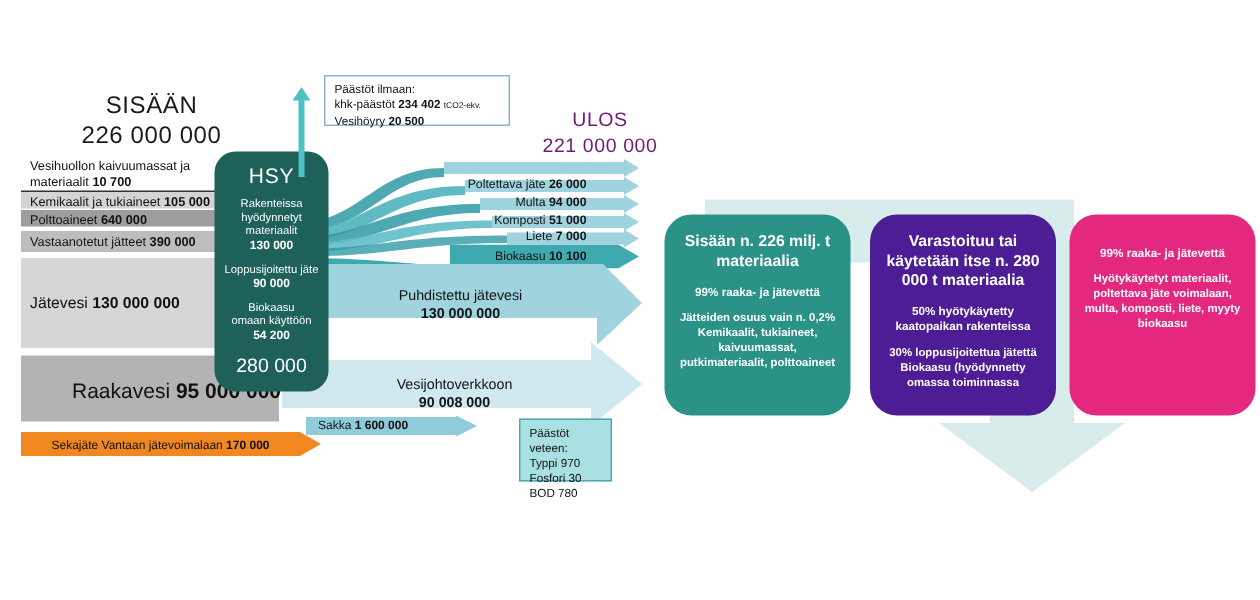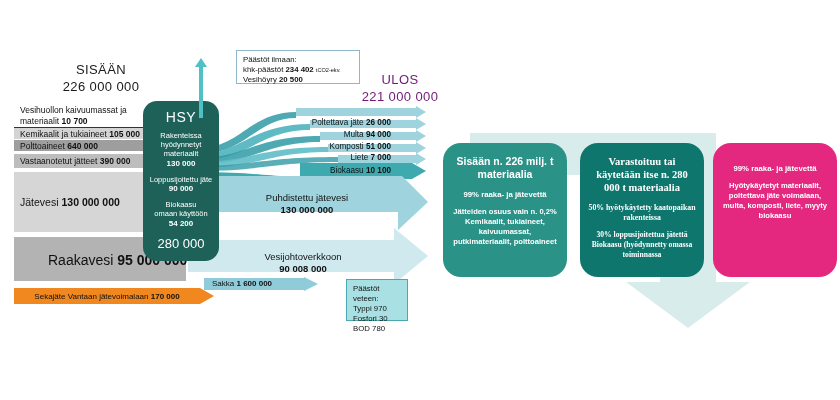--- a/index.html
+++ b/index.html
@@ -5,21 +5,21 @@
   html,body{margin:0;padding:0;}
   body{
     width:840px;height:400px;background:#ffffff;overflow:hidden;
     font-family:"Liberation Sans", sans-serif;
     -webkit-font-smoothing:antialiased;
   }
   #stage{position:relative;width:840px;height:400px;}
   .abs{position:absolute;}
 
   
-  .hd-in{left:26px;top:62px;width:150px;text-align:center;font-size:13px;color:#1a1a1a;letter-spacing:.4px;}
+  .hd-in{left:26px;top:62px;width:150px;text-align:center;font-size:16px;color:#1a1a1a;letter-spacing:.4px;}
   .hd-in .n{display:block;margin-top:2px;}
   .hd-out{left:340px;top:72px;width:120px;text-align:center;font-size:13px;color:#701a75;letter-spacing:.4px;}
   .hd-out .n{display:block;margin-top:2px;}
   .lab2{position:absolute;left:20px;font-size:8.5px;line-height:10.5px;color:#111;}
 
   
   #hsy{
     left:143px;top:101px;width:76px;height:160px;
     background:#1d6158;border-radius:14px;color:#ffffff;text-align:center;
     box-sizing:border-box;padding-top:8px;
@@ -50,21 +50,21 @@
     font-size:8px;color:#111;white-space:nowrap;}
   #orange .txt b{font-weight:bold;}
 
   
   .rbox{position:absolute;top:143px;width:124px;height:134px;border-radius:18px;color:#fff;
         box-sizing:border-box;padding:12px 8px 24px;text-align:center;}
   .rbox .ttl{font-size:10.5px;font-weight:bold;line-height:13px;}
   .rbox .sub{font-size:7.8px;font-weight:bold;line-height:10px;margin-top:9px;}
   .rbox .sub2{font-size:7.6px;font-weight:bold;line-height:10px;margin-top:7px;}
   #rbox1{left:443px;background:#2a9287;}
-  #rbox2{left:580px;background:#0f766e;font-family:Liberation Serif, serif;}
+  #rbox2{left:580px;background:#4c1d95;}
   #rbox3{left:713px;background:#e5287f;}
 </style>
 </head>
 <body>
 
 <div id="stage">
 
   <svg class="abs" style="left:420px;top:100px;" width="420" height="230">
     <path d="M50,33 L268,33 L268,0 L330,0 L330,33 L296,33
              L296,182 L330,182 L268,230 L206,182 L240,182 L240,33 Z" fill="#d9ecec" style="display:none"></path>
@@ -202,21 +202,21 @@
       <span>Biokaasu</span><br>
       <span>omaan käyttöön</span><br>
       <b>54 200</b>
     </div>
     <div class="tot">280 000</div>
   </div>
 
   <svg class="abs" style="left:194px;top:58px;" width="14" height="60">
     <path d="M7,0 L13,9 L9,9 L9,60 L5,60 L5,9 L1,9 Z" fill="#4fc0c4"></path>
   </svg>
-  <div class="abs callout" style="left:216px;top:50px;width:124px;height:34px;margin-left:20px;">
+  <div class="abs callout" style="left:216px;top:50px;width:124px;height:34px;">
     <div>Päästöt ilmaan:</div>
     <div>
       <span>khk-päästöt</span>
       <b>234 402</b>
       <span class="u">tCO2-ekv.</span>
     </div>
     <div>
       <span>Vesihöyry</span>
       <b>20 500</b>
     </div>

